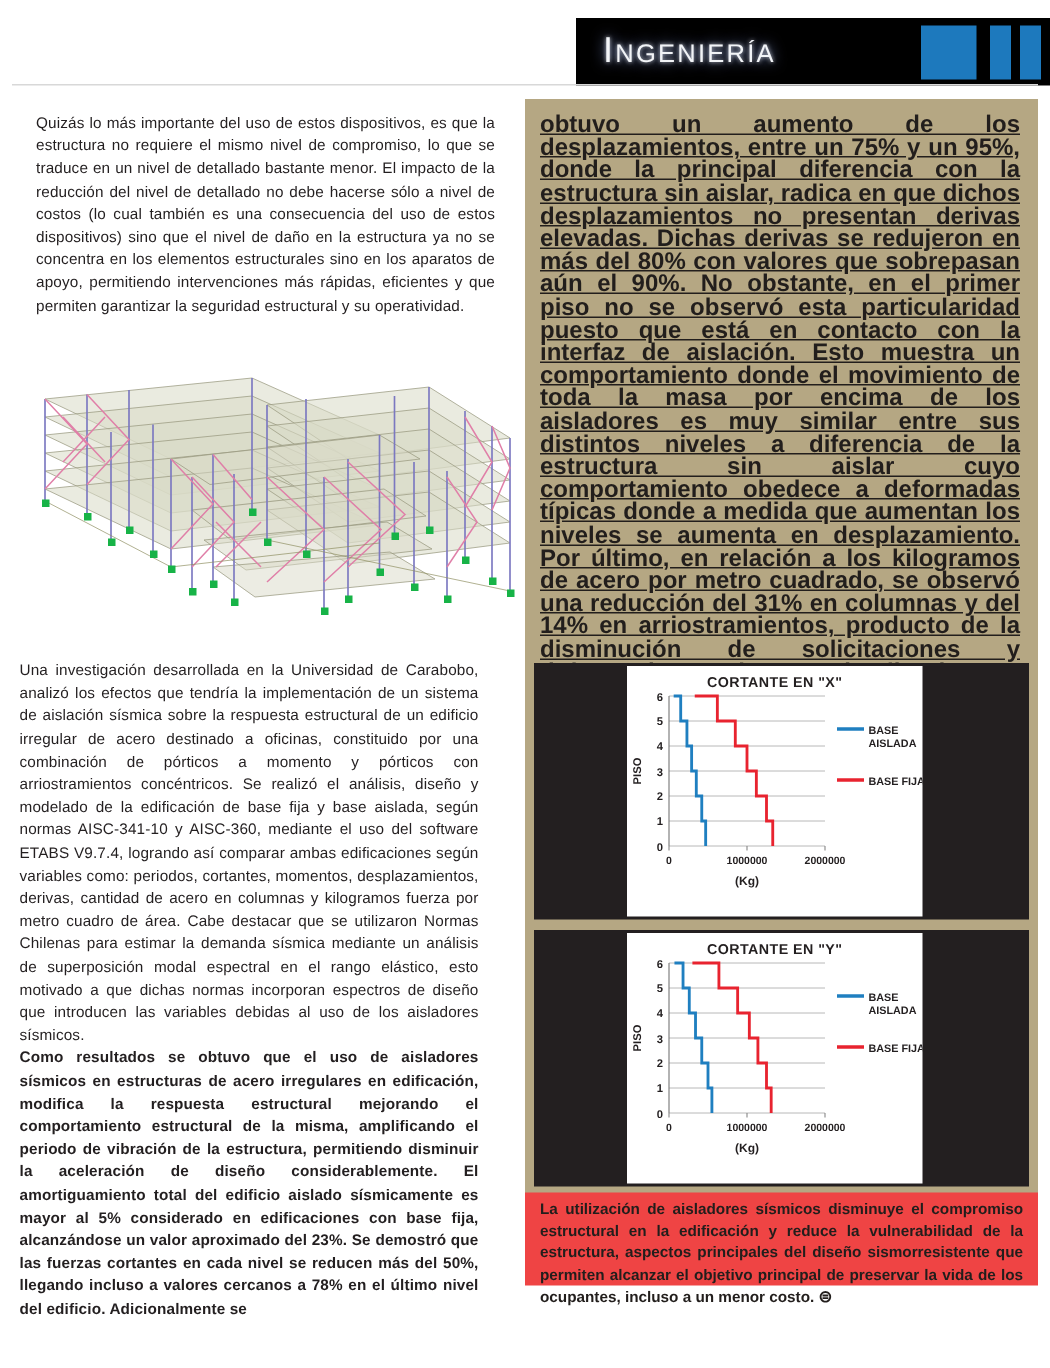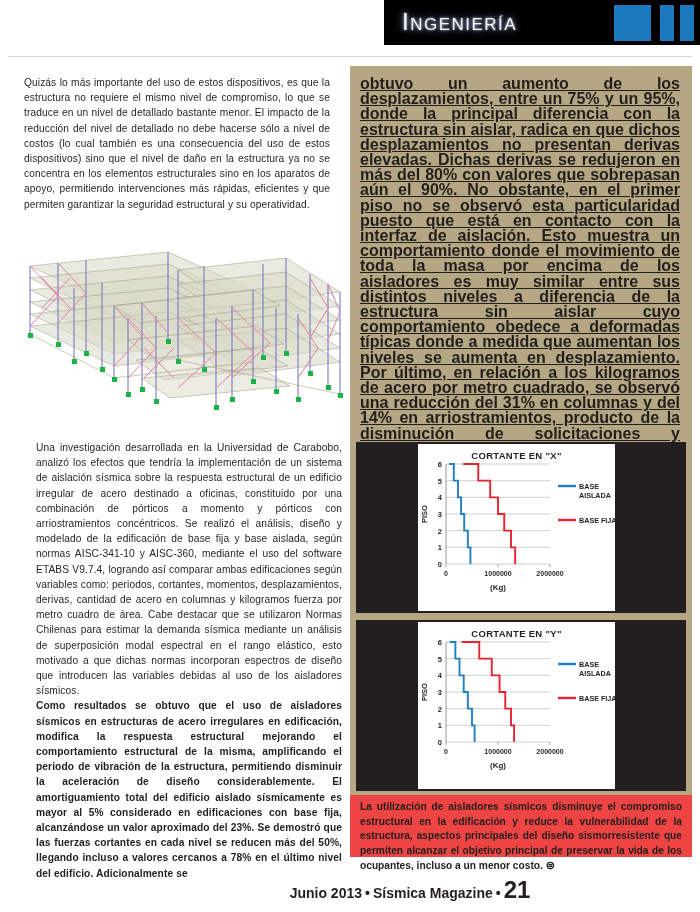--- a/index.html
+++ b/index.html
@@ -7,21 +7,21 @@
     width:700px;height:912px;
     background:#ffffff;
     font-family:"Liberation Sans", sans-serif;
     position:relative;
     overflow:hidden;
   }
   .page{position:relative;width:700px;height:912px;background:#fff;}
 
   
   .header-band{
-    position:absolute;left:384px;top:0;width:316px;height:45px;
+    position:absolute;left:384px;top:12px;width:316px;height:45px;
     background:#000000;
   }
   .header-title{
     position:absolute;left:18px;top:8px;
     color:#f2f4f7;
     font-family:"Liberation Sans", sans-serif;
     font-size:24px;letter-spacing:1.5px;
     font-variant:small-caps;
     text-shadow:0 0 9px rgba(150,180,255,.85),0 0 3px rgba(255,255,255,.8);
     font-weight:400;
@@ -230,21 +230,21 @@
         <rect x="82" y="119" width="5" height="5"></rect>
         <rect x="108" y="144" width="5" height="5"></rect>
         <rect x="136" y="151" width="5" height="5"></rect>
         <rect x="196" y="157" width="5" height="5"></rect>
         <rect x="256" y="141" width="5" height="5"></rect>
         <rect x="278" y="149" width="5" height="5"></rect>
       </g>
     </svg>
   </div>
 
-  <div style="position:absolute;left:36px;top:440px;width:322px;">
+  <div style="position:absolute;left:13px;top:440px;width:322px;">
     <p class="body-text">Una investigación desarrollada en la Universidad de Carabobo, analizó los efectos que tendría la implementación de un sistema de aislación sísmica sobre la respuesta estructural de un edificio irregular de acero destinado a oficinas, constituido por una combinación de pórticos a momento y pórticos con arriostramientos concéntricos. Se realizó el análisis, diseño y modelado de la edificación de base fija y base aislada, según normas AISC-341-10 y AISC-360, mediante el uso del software ETABS V9.7.4, logrando así comparar ambas edificaciones según variables como: periodos, cortantes, momentos, desplazamientos, derivas, cantidad de acero en columnas y kilogramos fuerza por metro cuadro de área. Cabe destacar que se utilizaron Normas Chilenas para estimar la demanda sísmica mediante un análisis de superposición modal espectral en el rango elástico, esto motivado a que dichas normas incorporan espectros de diseño que introducen las variables debidas al uso de los aisladores sísmicos.</p>
     <p class="body-text">Como resultados se obtuvo que el uso de aisladores sísmicos en estructuras de acero irregulares en edificación, modifica la respuesta estructural mejorando el comportamiento estructural de la misma, amplificando el periodo de vibración de la estructura, permitiendo disminuir la aceleración de diseño considerablemente. El amortiguamiento total del edificio aislado sísmicamente es mayor al 5% considerado en edificaciones con base fija, alcanzándose un valor aproximado del 23%. Se demostró que las fuerzas cortantes en cada nivel se reducen más del 50%, llegando incluso a valores cercanos a 78% en el último nivel del edificio. Adicionalmente se</p>
   </div>
 
   <div class="chart-outer" id="chartX">
     <div class="chart-white">
       <div class="chart-title">CORTANTE EN "X"</div>
       <svg class="chart-svg" width="197" height="148" viewBox="0 0 197 148">
         <g id="gx-body">
             <line x1="28" y1="104" x2="132" y2="104" stroke="#b0b0b0" stroke-width="0.6"></line>
@@ -319,19 +319,14 @@
             <text x="161" y="63" font-size="7.2" font-family="&quot;Liberation Sans&quot;, sans-serif" fill="#231f20" font-weight="bold">BASE FIJA</text>
           </g>
       </svg>
     </div>
   </div>
 
   <div class="concl-box">
     <div class="concl-text"><span>La utilización de aisladores sísmicos disminuye el compromiso estructural en la edificación y reduce la vulnerabilidad de la estructura, aspectos principales del diseño sismorresistente que permiten alcanzar el objetivo principal de preservar la vida de los ocupantes, incluso a un menor costo.</span> <span class="end-glyph">⊜</span></div>
   </div>
 
-  <div class="footer">
-    <span class="footer-inner">
-      <span>Junio 2013</span><span class="dot">•</span><span>Sísmica Magazine</span><span class="dot">•</span><span class="footer-page">21</span>
-    </span>
-  </div>
 
 </div>
 
 </body></html>

